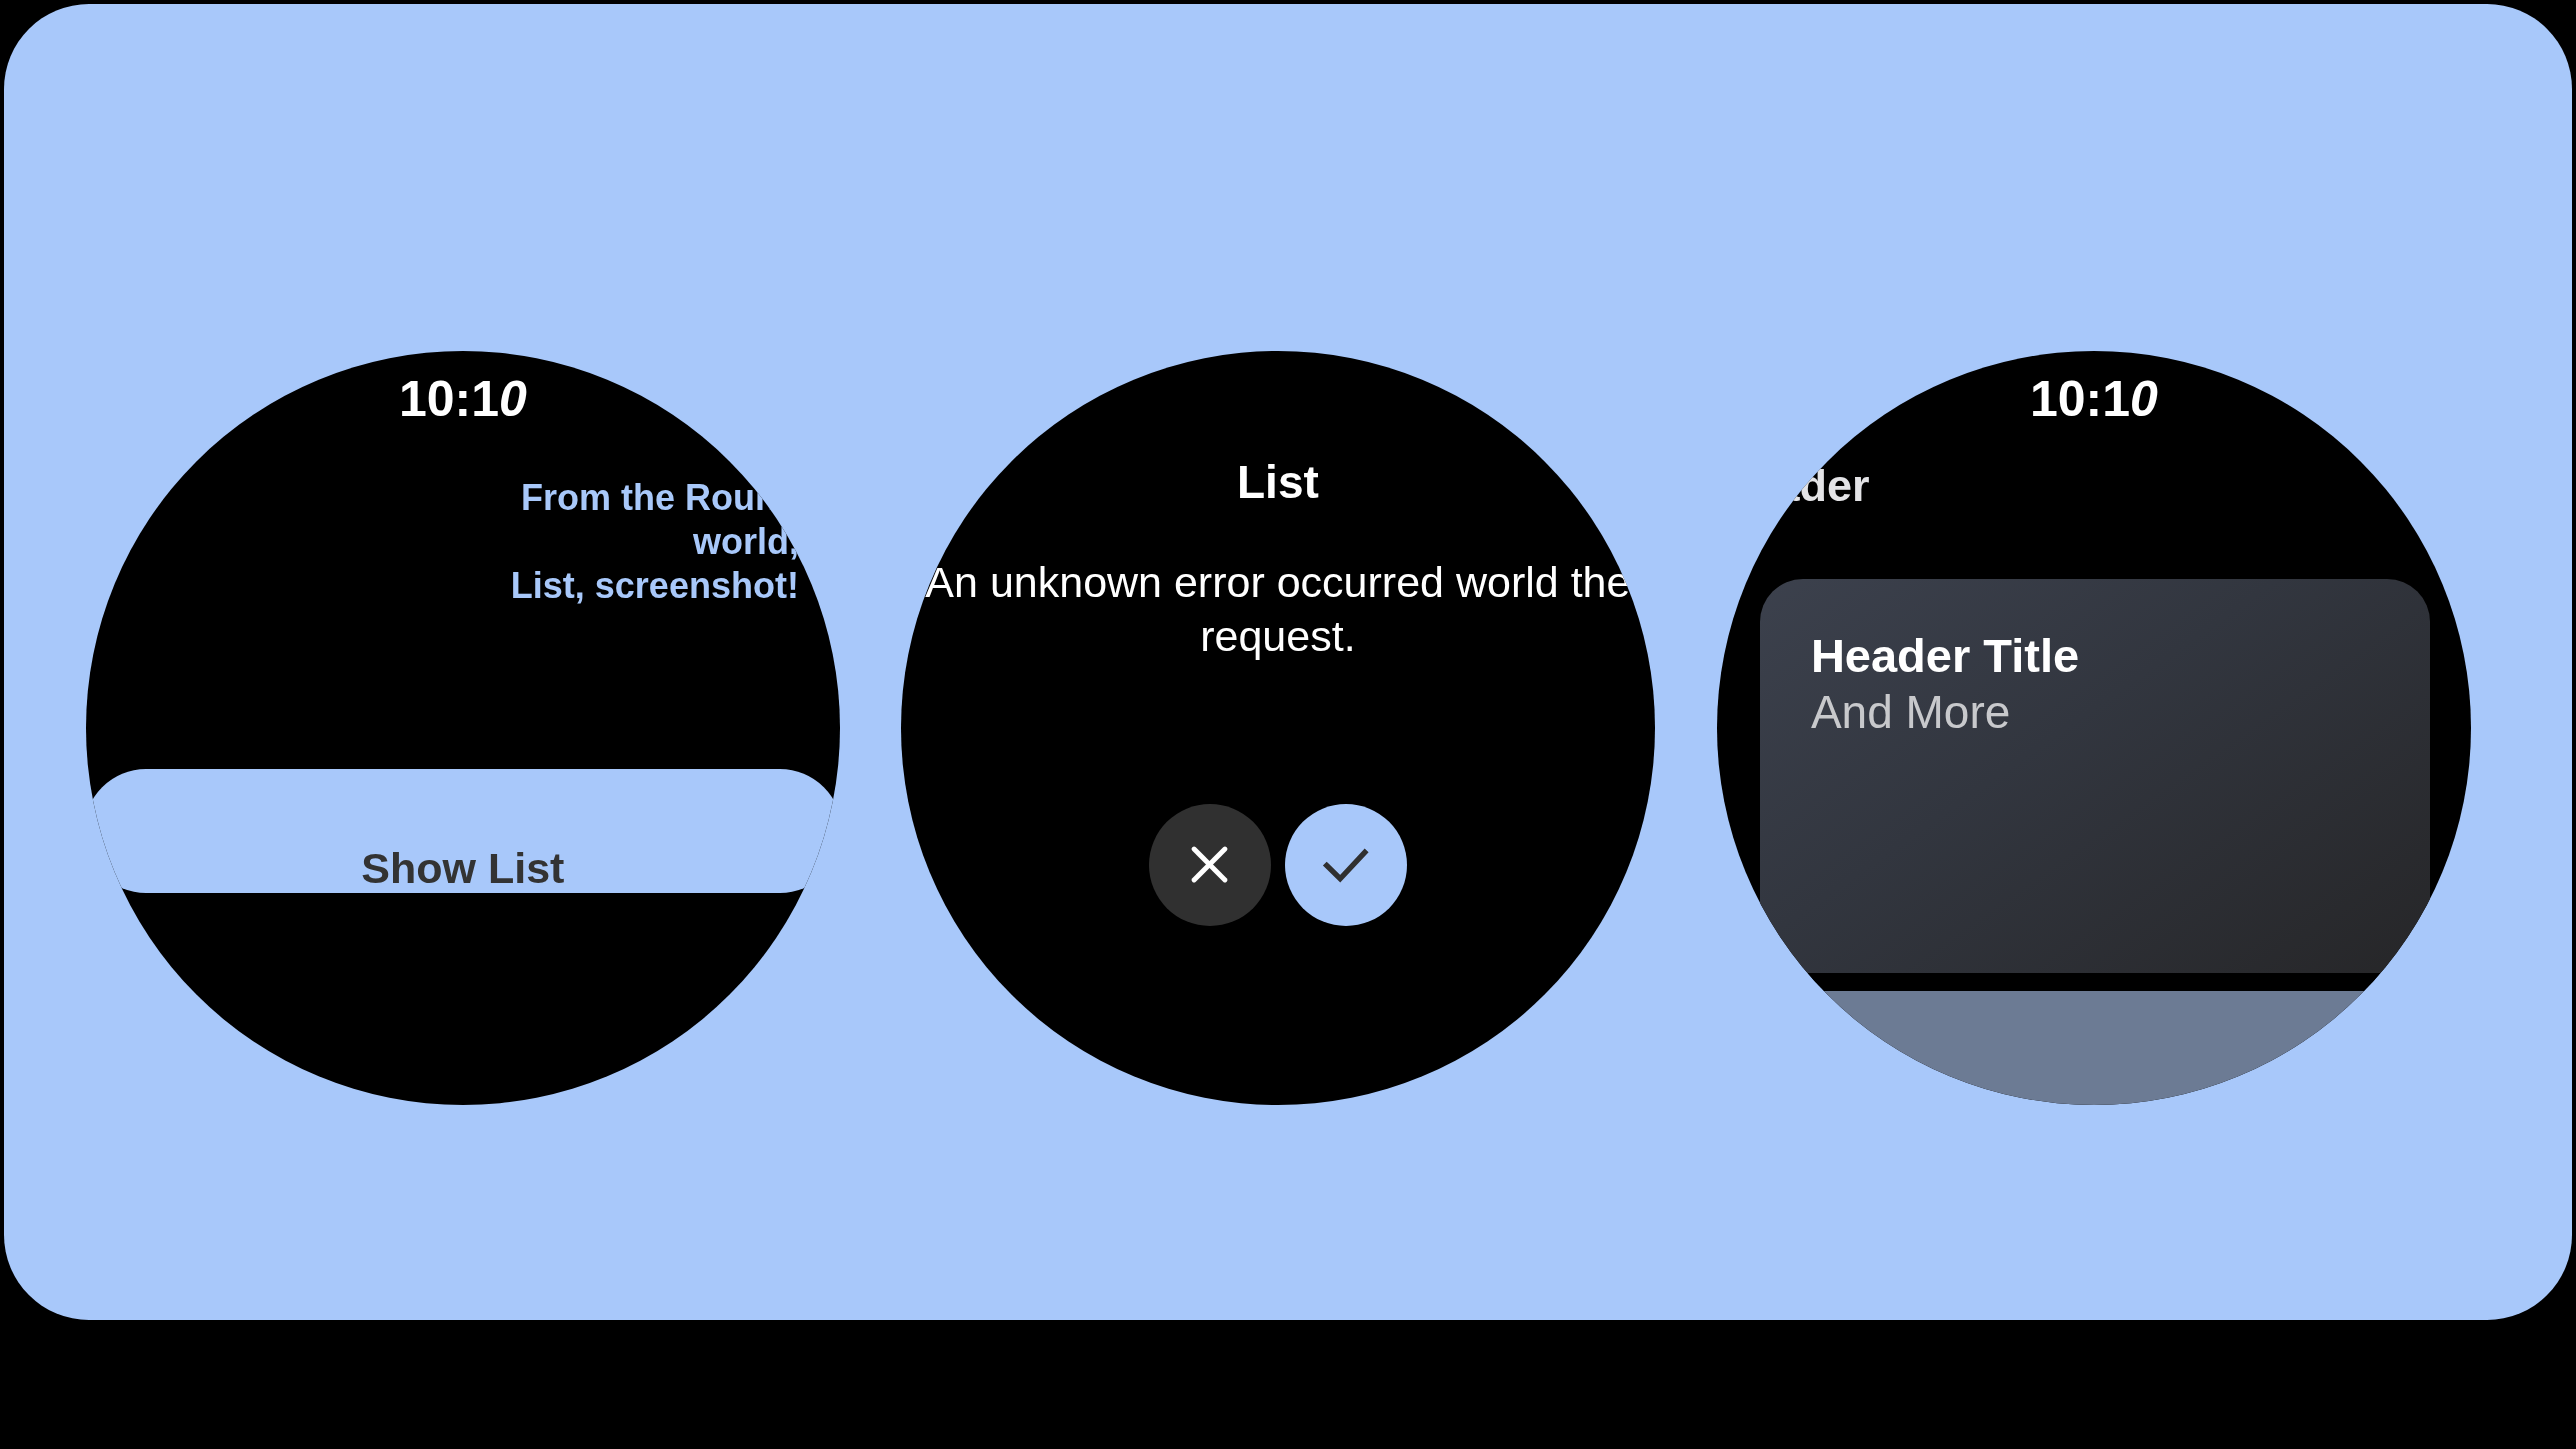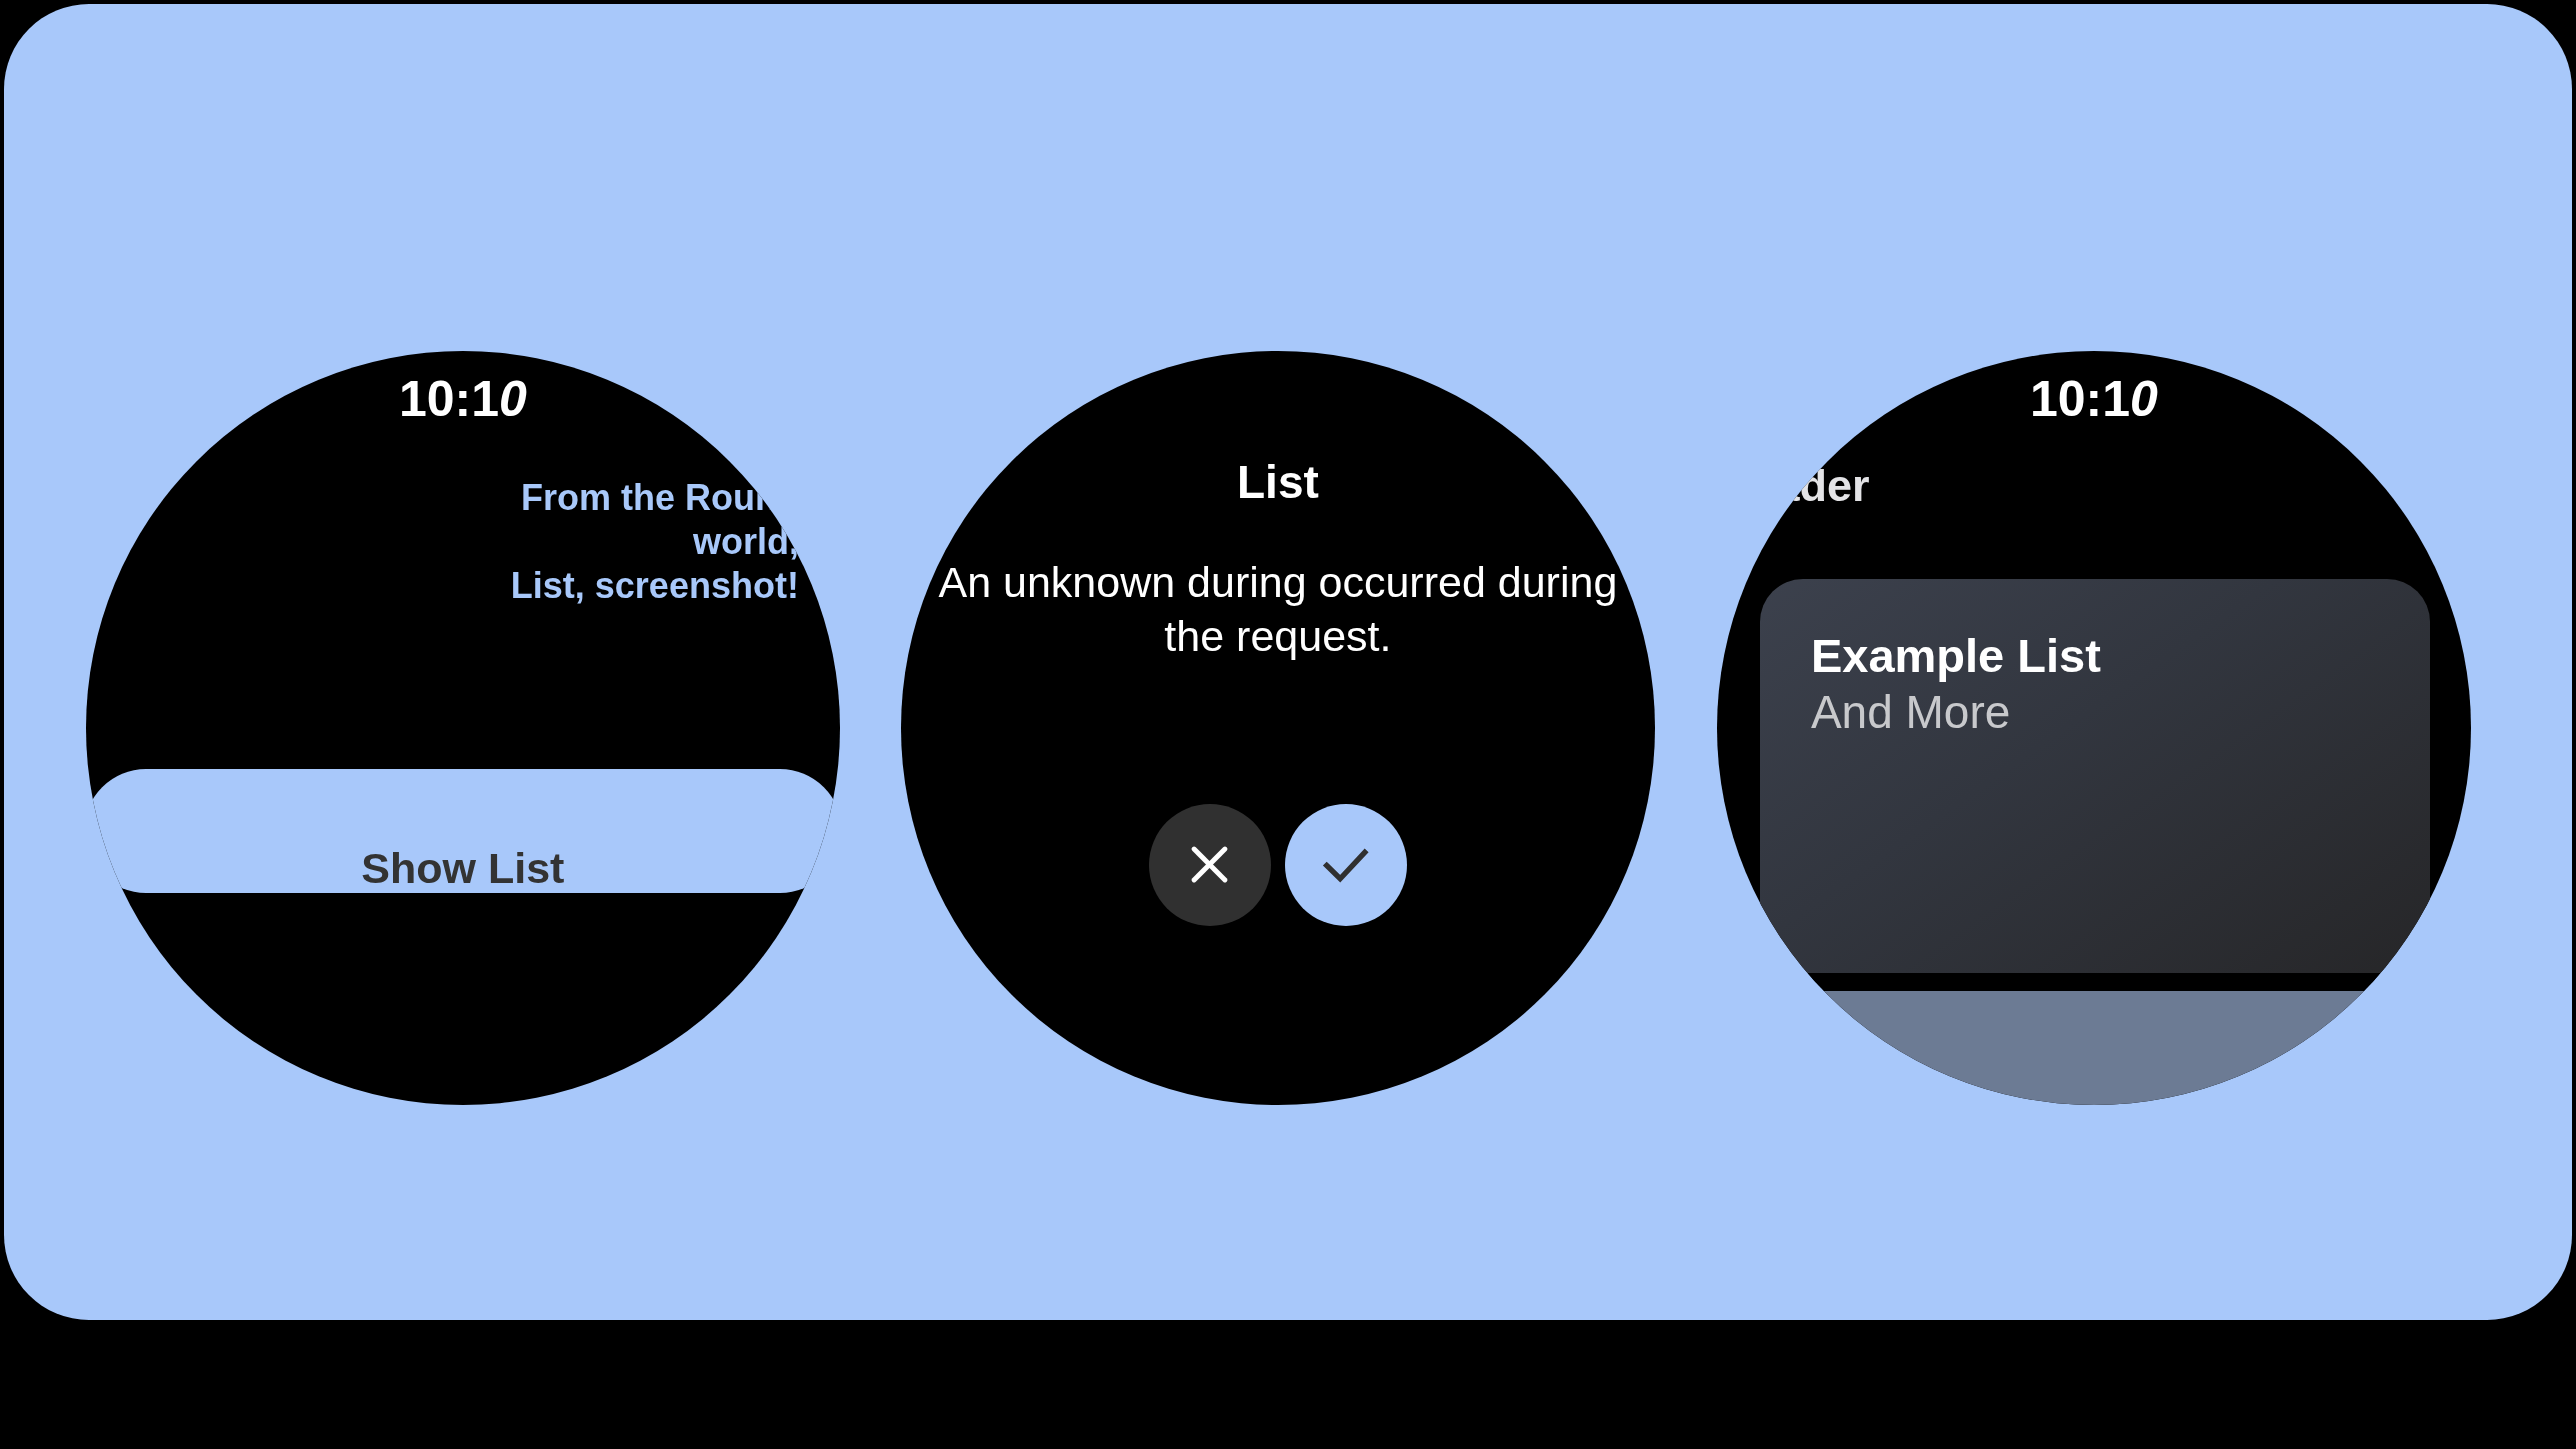--- a/index.html
+++ b/index.html
@@ -188,21 +188,21 @@
     </div>
 
     <div class="chip">
       <span>Show List</span>
     </div>
   </div>
 
   <div class="watch" id="watch-2">
 
     <div class="alert-title">List</div>
-    <div class="alert-body">An unknown during occurred during the request.</div>
+    <div class="alert-body">An unknown error occurred world the request.</div>
 
     <div class="alert-actions">
 
       <div class="circle-btn btn-dismiss">
         <span>
           <svg width="57" height="57" viewBox="0 0 24 24" fill="none" stroke="#FFFFFF" stroke-width="2.1" stroke-linecap="round">
             <line x1="5.5" y1="5.5" x2="18.5" y2="18.5"></line>
             <line x1="18.5" y1="5.5" x2="5.5" y2="18.5"></line>
           </svg>
         </span>
@@ -219,21 +219,21 @@
     </div>
   </div>
 
   <div class="watch" id="watch-3">
 
     <div class="time"><span>10:1</span><span class="slant">0</span></div>
 
     <div class="list-header">Header</div>
 
     <div class="card">
-      <div class="card-title">Example List</div>
+      <div class="card-title">Header Title</div>
       <div class="card-line">And More</div>
     </div>
 
     <div class="card-gap"></div>
     <div class="card-footer"></div>
   </div>
 
 </div>
 
 

